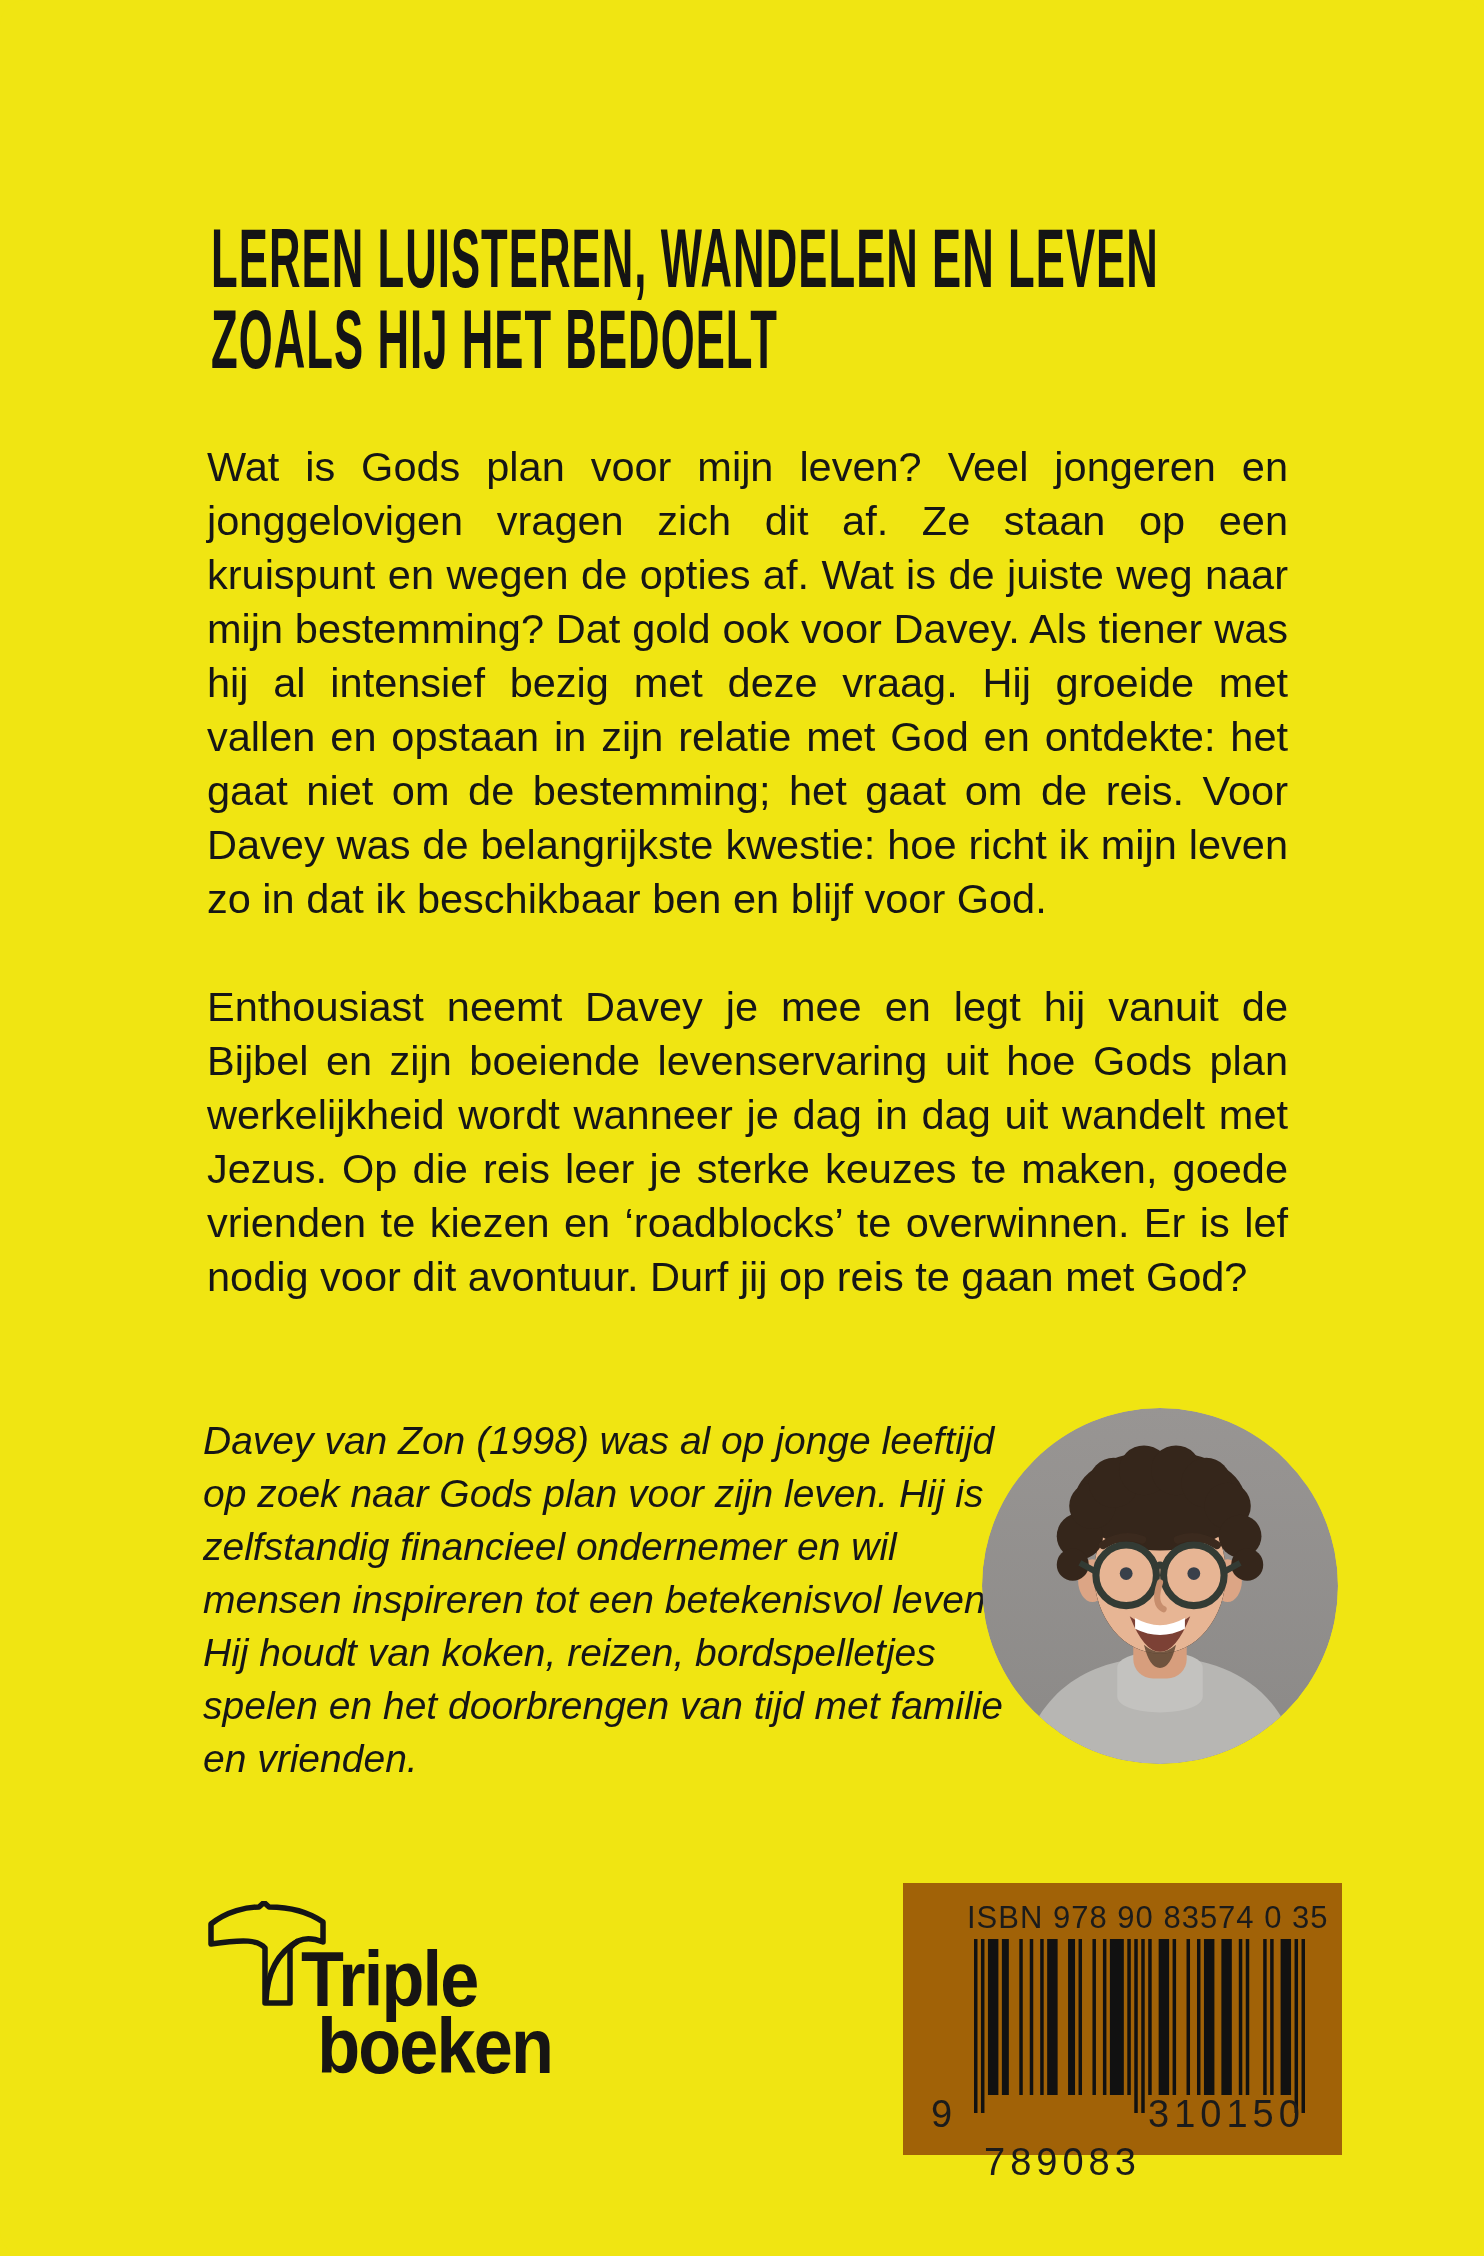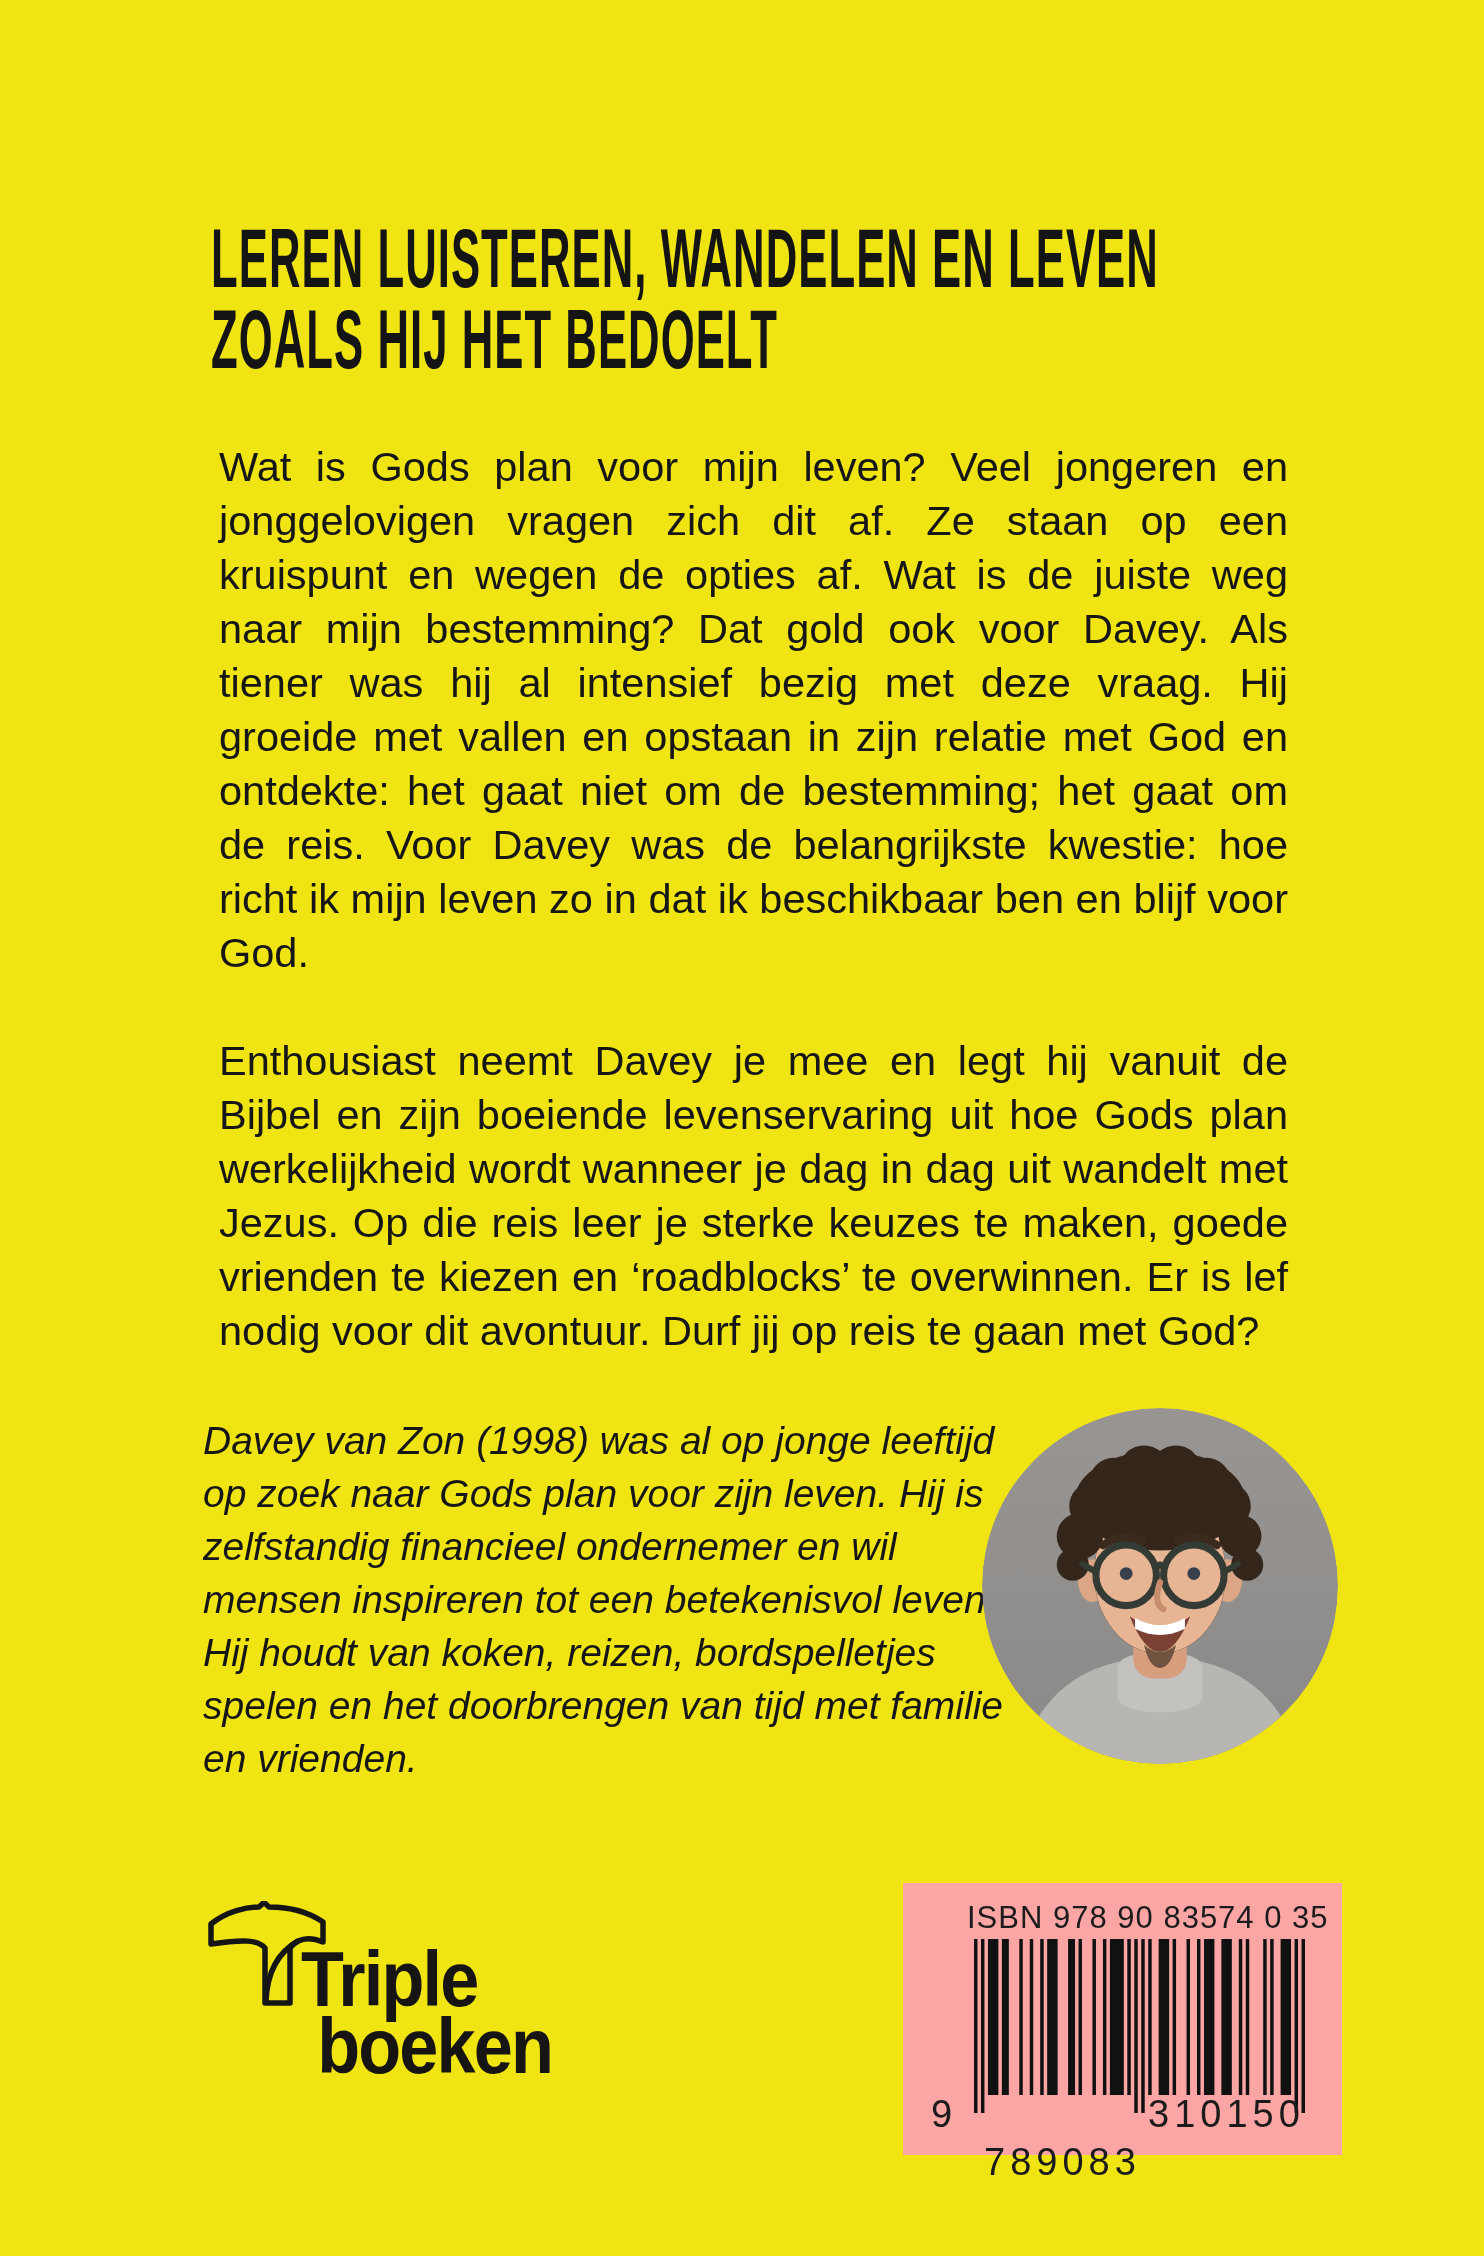--- a/index.html
+++ b/index.html
@@ -26,21 +26,21 @@
     transform:scaleX(0.52);
     transform-origin:0 0;
     white-space:nowrap;
     color:#141414;
   }
   
   .blurb{
     position:absolute;left:203px;top:440px;width:1085px;
   }
   .blurb p{
-    margin:0 0 54px 16px;
+    margin:0 0 54px 4px;
     font-size:41.5px;
     line-height:54px;
     text-align:justify;
     color:#161616;
   }
   
   .bio{
     position:absolute;left:203px;top:1414px;width:806px;
   }
   .bio p{
@@ -77,21 +77,21 @@
     position:absolute;left:215px;top:2096px;
     font-weight:bold;
     font-size:37px;
     letter-spacing:0.5px;
     color:#171513;
   }
   
   .isbn-panel{
     position:absolute;left:903px;top:1883px;
     width:439px;height:272px;
-    background:#fca5a5;
+    background:#a16207;
   }
   .isbn-label{
     position:absolute;left:64px;top:17px;width:340px;
     text-align:center;
     font-size:31px;
     letter-spacing:1px;
     color:#1b1b1b;
     white-space:nowrap;
   }
   .barcode{

